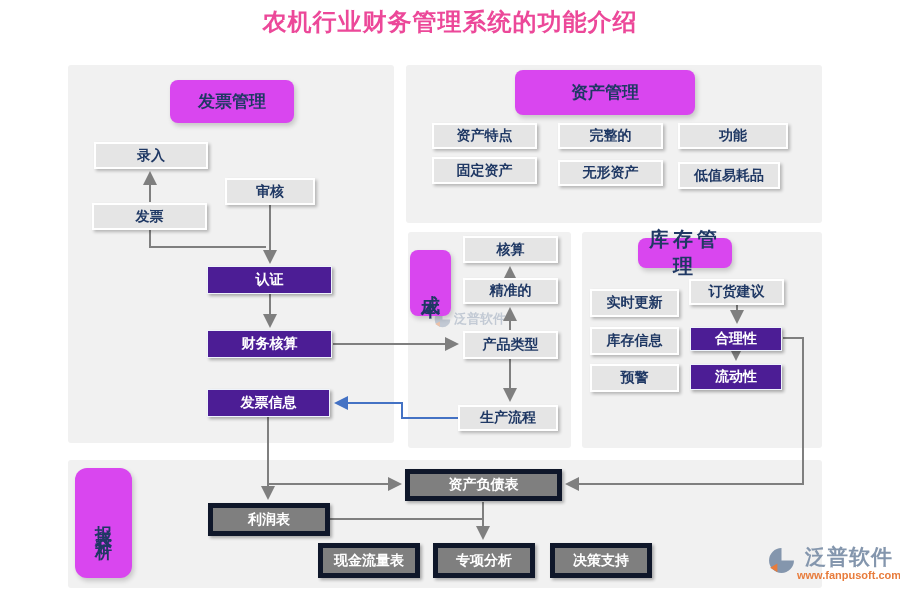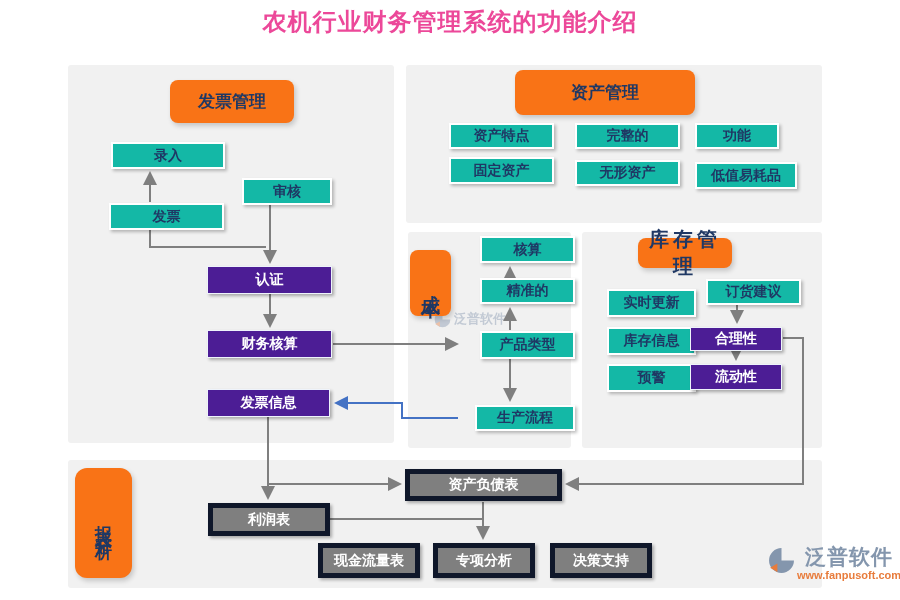--- a/index.html
+++ b/index.html
@@ -10,26 +10,26 @@
   .title{
     position:absolute;top:6px;left:0;width:900px;text-align:center;
     font-family:"Liberation Serif","DejaVu Serif",serif;
     font-size:24px;font-weight:700;color:#ec4899;letter-spacing:1px;
   }
   .panel{position:absolute;background:#f1f1f1;border-radius:3px;}
   .node{
     position:absolute;box-sizing:border-box;display:flex;align-items:center;justify-content:center;
     font-weight:700;font-size:14px;color:#1f3864;text-align:center;line-height:1.1;
   }
-  .gray-node{background:#14b8a6;border:2px solid #ffffff;box-shadow:2px 2px 3px rgba(0,0,0,.25);margin-left:17px;}
+  .gray-node{background:#e5e5e5;border:2px solid #ffffff;box-shadow:2px 2px 3px rgba(0,0,0,.25);}
   .blue-node{background:#4c1d95;border:1px solid #eef3fb;color:#ffffff;box-shadow:2px 2px 3px rgba(0,0,0,.3);}
   .dark-node{background:#7f7f7f;border:5px solid #0f172a;color:#ffffff;box-shadow:2px 2px 3px rgba(0,0,0,.3);}
   .header-box{
     position:absolute;box-sizing:border-box;display:flex;align-items:center;justify-content:center;
-    background:#f97316;border-radius:8px;color:#1f3864;font-weight:700;font-size:17px;
+    background:#d946ef;border-radius:8px;color:#1f3864;font-weight:700;font-size:17px;
     box-shadow:2px 3px 5px rgba(0,0,0,.18);text-align:center;
   }
   .v-header{writing-mode:vertical-rl;text-orientation:upright;letter-spacing:4px;}
   .spread{letter-spacing:4px;font-size:20px;}
   svg.wires{position:absolute;left:0;top:0;z-index:5;}
   .node,.header-box{z-index:6;}
   .watermark{
     position:absolute;left:434px;top:310px;z-index:4;opacity:.40;display:flex;align-items:center;gap:3px;
   }
   .watermark .wm-text{font-size:13px;font-weight:700;color:#7d90aa;}
@@ -88,21 +88,21 @@
   <div class="node gray-node" style="left:94px;top:142px;width:114px;height:27px">录入</div>
   <div class="node gray-node" style="left:225px;top:178px;width:90px;height:27px">审核</div>
   <div class="node gray-node" style="left:92px;top:203px;width:115px;height:27px">发票</div>
   <div class="node blue-node" style="left:207px;top:266px;width:125px;height:28px">认证</div>
   <div class="node blue-node" style="left:207px;top:330px;width:125px;height:28px">财务核算</div>
   <div class="node blue-node" style="left:207px;top:389px;width:123px;height:28px">发票信息</div>
 
   <div class="header-box" style="left:515px;top:70px;width:180px;height:45px">资产管理</div>
   <div class="node gray-node" style="left:432px;top:123px;width:105px;height:26px">资产特点</div>
   <div class="node gray-node" style="left:558px;top:123px;width:105px;height:26px">完整的</div>
-  <div class="node gray-node" style="left:678px;top:123px;width:84px;height:26px">功能</div>
+  <div class="node gray-node" style="left:678px;top:123px;width:110px;height:26px">功能</div>
   <div class="node gray-node" style="left:432px;top:157px;width:105px;height:27px">固定资产</div>
   <div class="node gray-node" style="left:558px;top:160px;width:105px;height:26px">无形资产</div>
   <div class="node gray-node" style="left:678px;top:162px;width:102px;height:27px">低值易耗品</div>
 
   <div class="header-box v-header" style="left:410px;top:250px;width:41px;height:66px;font-size:19px">成本</div>
   <div class="node gray-node" style="left:463px;top:236px;width:95px;height:27px">核算</div>
   <div class="node gray-node" style="left:463px;top:278px;width:95px;height:26px">精准的</div>
   <div class="node gray-node" style="left:463px;top:331px;width:95px;height:28px">产品类型</div>
   <div class="node gray-node" style="left:458px;top:405px;width:100px;height:26px">生产流程</div>
 

